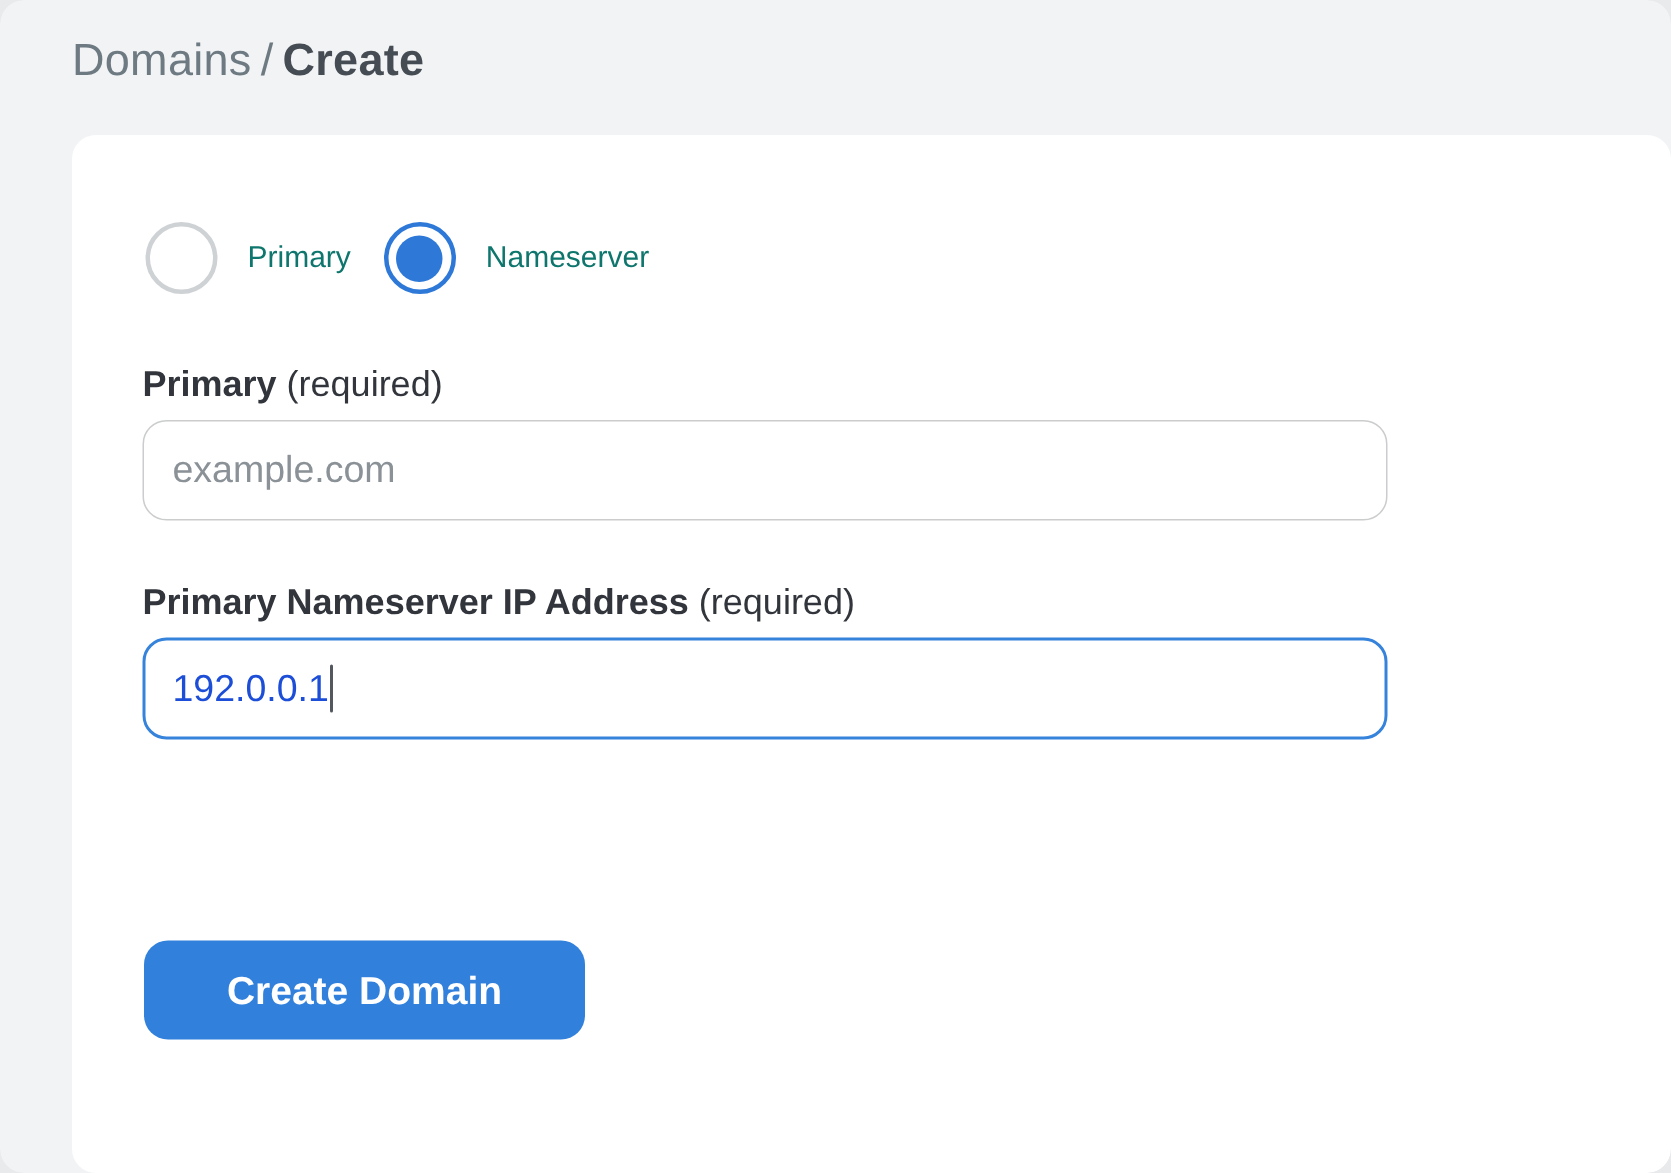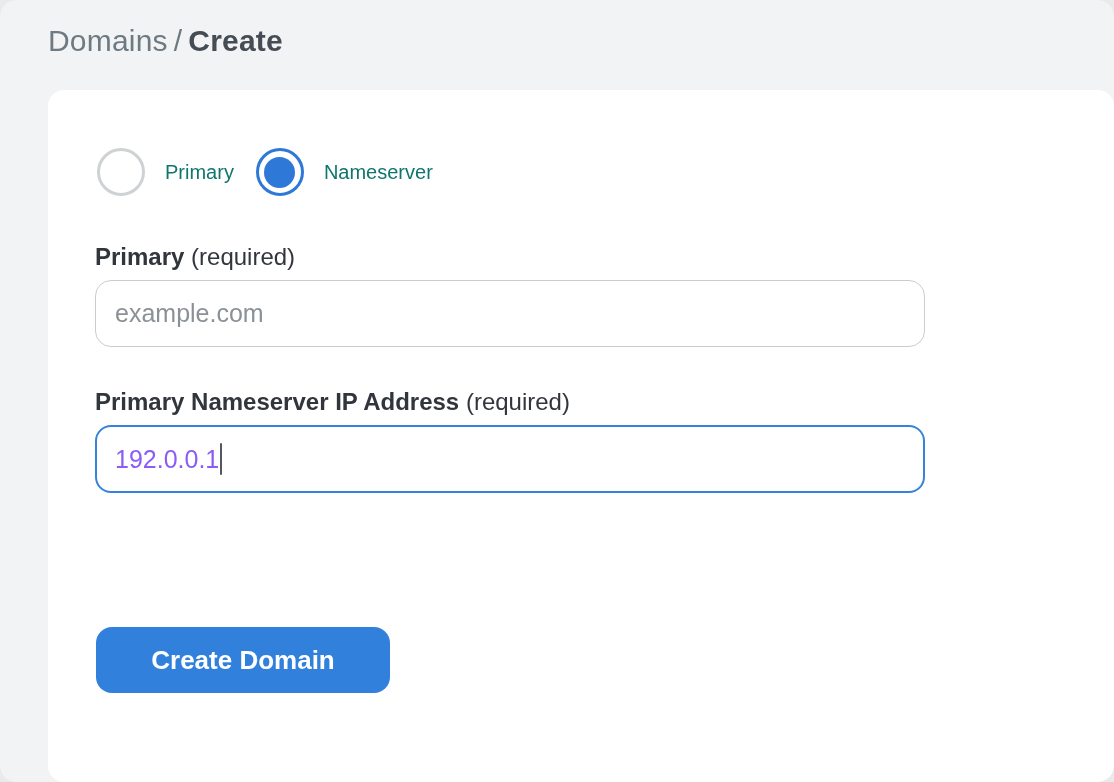--- a/index.html
+++ b/index.html
@@ -107,21 +107,21 @@
     left: 47px;
     top: 335px;
     width: 830px;
     height: 68px;
     background: #ffffff;
     border: 2px solid #3683dc;
     display: flex;
     align-items: center;
     padding: 15px 18px;
     font-size: 25px;
-    color: #8b5cf6;
+    color: #1d4ed8;
     cursor: text;
   }
   .caret {
     display: inline-block;
     width: 2px;
     height: 32px;
     background: #53585e;
     margin-left: 1px;
     animation: blink 1.1s step-end infinite;
   }

